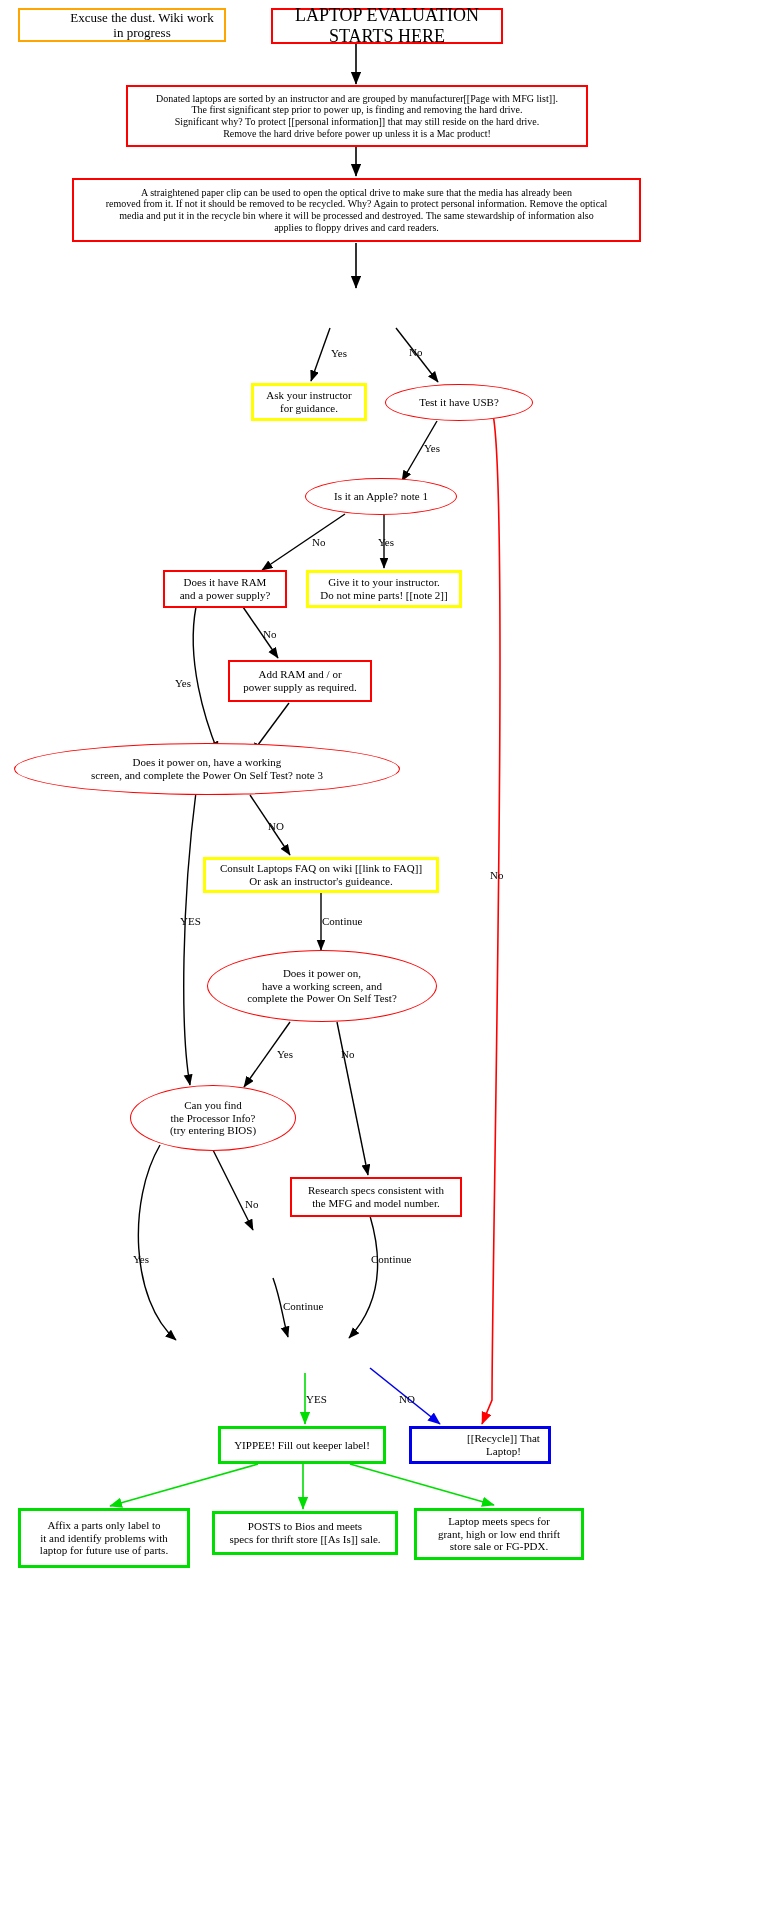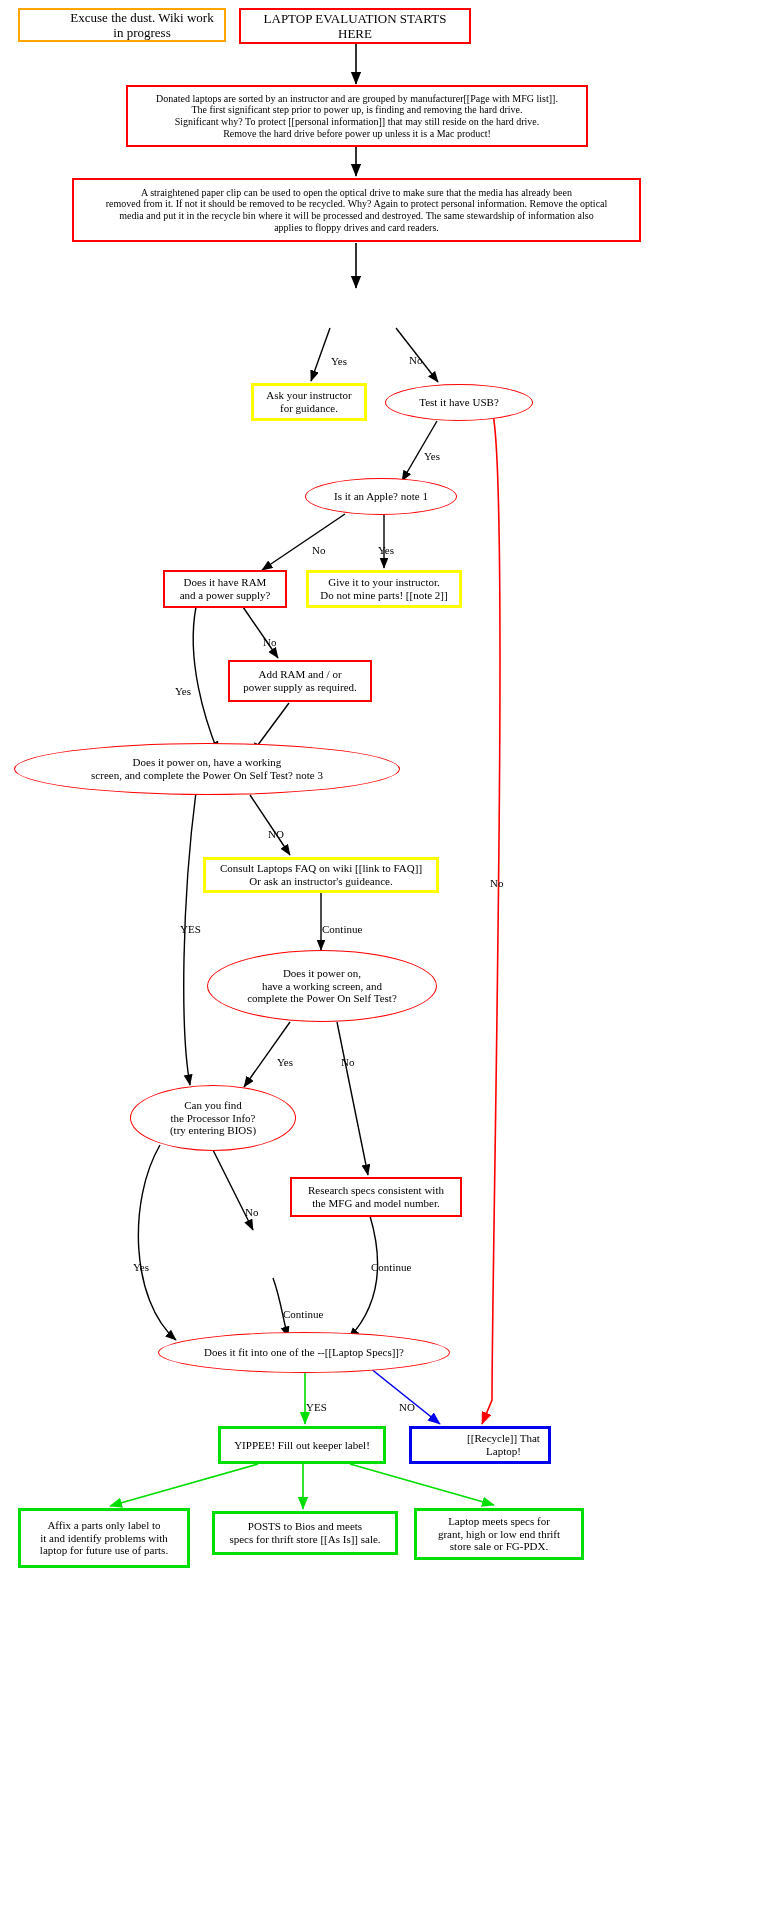--- a/index.html
+++ b/index.html
@@ -58,26 +58,25 @@
     border-radius: 50%;
     background: #ffffff;
   }
   .edge-label {
     position: absolute;
     font-family: "Liberation Serif", "DejaVu Serif", serif;
     font-size: 11px;
     color: #000000;
     background: transparent;
     white-space: nowrap;
-    margin-top: 8px;
   }
   .fs10 { font-size: 10px; }
   .fs11 { font-size: 11px; }
   .fs13 { font-size: 13px; padding-left: 40px; }
-  .fs14 { font-size: 13px; }
+  .fs14 { font-size: 18px; margin-left: 32px; }
 </style>
 </head>
 <body>
 
 <div id="canvas">
 
   <svg id="edges" viewBox="0 0 783 1915">
     <defs>
       <marker id="arrowBlack" markerWidth="9" markerHeight="9" refX="7.5" refY="3.2" orient="auto" markerUnits="strokeWidth">
         <path d="M0,0 L8,3.2 L0,6.4 z" fill="#000000"></path>
@@ -218,23 +217,20 @@
 the Processor Info?
 (try entering BIOS)</span>
   </div>
 
   <div class="node box red fs11" style="left:290px; top:1177px; width:172px; height:40px;">
     <span class="txt">Research specs consistent with
 the MFG and model number.</span>
   </div>
 
 
-  <div class="node ellipse fs11" style="left:158px; top:1332px; width:292px; height:41px;">
-    <span class="txt">Does it fit into one of the --[[Laptop Specs]]?</span>
-  </div>
 
   <div class="node box green fs11" style="left:218px; top:1426px; width:168px; height:38px;">
     <span class="txt">YIPPEE! Fill out keeper label!</span>
   </div>
 
   <div class="node box blue fs11" style="left:409px; top:1426px; width:142px; height:38px;padding-left:47px;">
     <span class="txt">[[Recycle]] That Laptop!</span>
   </div>
 
   <div class="node box green fs11" style="left:18px; top:1508px; width:172px; height:60px;">

